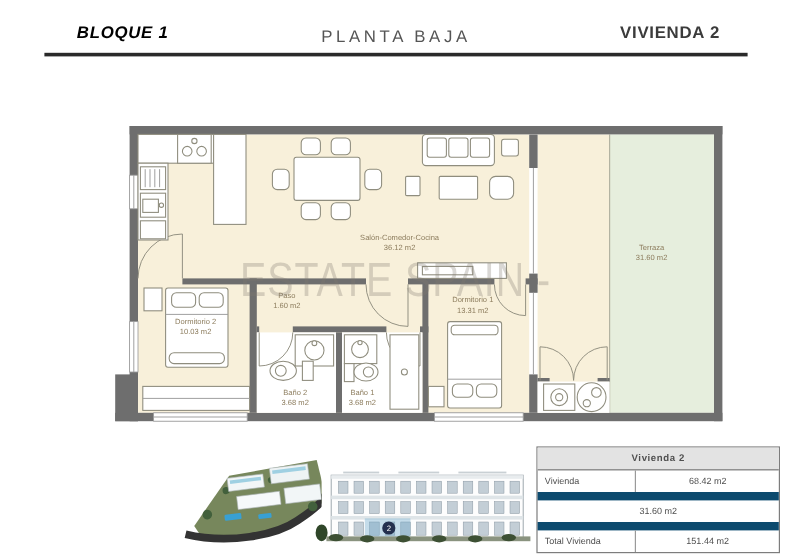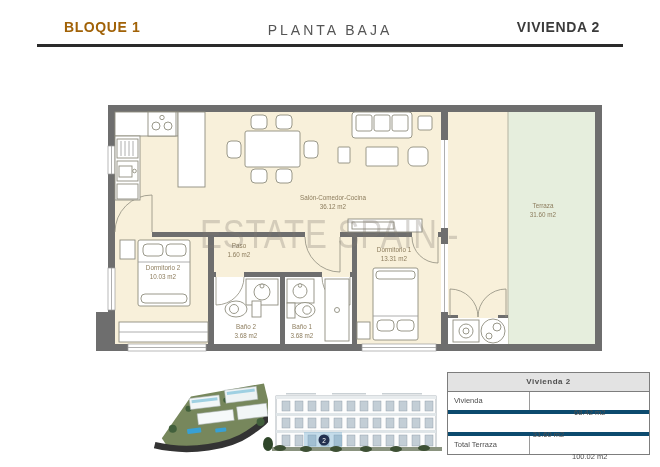--- a/index.html
+++ b/index.html
@@ -1,42 +1,42 @@
 <!DOCTYPE html>
 <html><head>
 <meta charset="utf-8">
 <style>
   html,body{margin:0;padding:0;background:#ffffff;}
   .page{position:relative;width:660px;height:467px;background:#fff;
         font-family:"Liberation Sans",sans-serif;overflow:hidden;}
   
   .hdr-block{position:absolute;left:64px;top:19px;font-size:14px;font-weight:600;
-             color:#a16207;letter-spacing:.6px;}
+             color:#000000;letter-spacing:.6px;font-style:italic;}
   .hdr-floor{position:absolute;left:0;right:0;top:22px;text-align:center;
              font-size:14px;color:#555;letter-spacing:3px;}
   .hdr-unit{position:absolute;right:60px;top:19px;font-size:14px;font-weight:600;
             color:#3b3b3b;letter-spacing:.6px;}
   .hdr-rule{position:absolute;left:37px;right:37px;top:44px;height:3px;background:#2a2a2a;}
   
   .plan{position:absolute;left:95px;top:98px;width:515px;height:260px;}
   .watermark{position:absolute;left:200px;top:212px;font-size:40px;font-weight:400;
              color:rgba(128,124,112,0.30);letter-spacing:1px;white-space:nowrap;
              transform:scaleX(0.82);transform-origin:left top;pointer-events:none;}
   
   .aerial{position:absolute;left:142px;top:380px;width:126px;height:80px;}
   .elevation{position:absolute;left:262px;top:386px;width:188px;height:76px;}
   
   .vtable{position:absolute;left:447px;top:372px;width:201px;border:1px solid #7d7d7d;
           font-size:7.5px;color:#4f4f4f;background:#fff;}
   .vtable .ttl{height:18px;line-height:18px;text-align:center;background:#e3e3e3;
                border-bottom:1px solid #7d7d7d;font-weight:700;letter-spacing:.5px;font-size:8px;}
-  .vrow{display:flex;height:18px;line-height:18px;border-bottom:4px solid #0c4a6e;}
+  .vrow{display:flex;height:18px;line-height:18px;border-bottom:7px solid #0c4a6e;}
   .vrow:last-child{border-bottom:none;}
   .vrow .lbl{width:41%;border-right:1px solid #9a9a9a;padding-left:6px;box-sizing:border-box;}
-  .vrow .val{flex:1;text-align:center;margin-top:12px;}
+  .vrow .val{flex:1;text-align:center;}
   
   text.rlabel{font-family:"Liberation Sans",sans-serif;font-size:6.3px;fill:#8d7d5e;text-anchor:middle;}
   .furn{fill:#ffffff;stroke:#8f8d7e;stroke-width:0.9;}
   .door{fill:none;stroke:#8f8d7e;stroke-width:0.8;}
   .thinline{stroke:#9b9b9b;stroke-width:0.8;}
 </style>
 </head>
 <body>
 
 <div class="page">
@@ -309,18 +309,18 @@
   <div class="vtable">
     <div class="ttl">Vivienda 2</div>
     <div class="vrow">
       <div class="lbl">Vivienda</div>
       <div class="val">68.42 m2</div>
     </div>
     <div class="vrow">
       <div class="val">31.60 m2</div>
     </div>
     <div class="vrow">
-      <div class="lbl">Total Terraza</div>
-      <div class="val">100.02 m2</div>
+      <div class="lbl">Total Vivienda</div>
+      <div class="val">151.44 m2</div>
     </div>
   </div>
 
 </div>
 
 </body></html>

